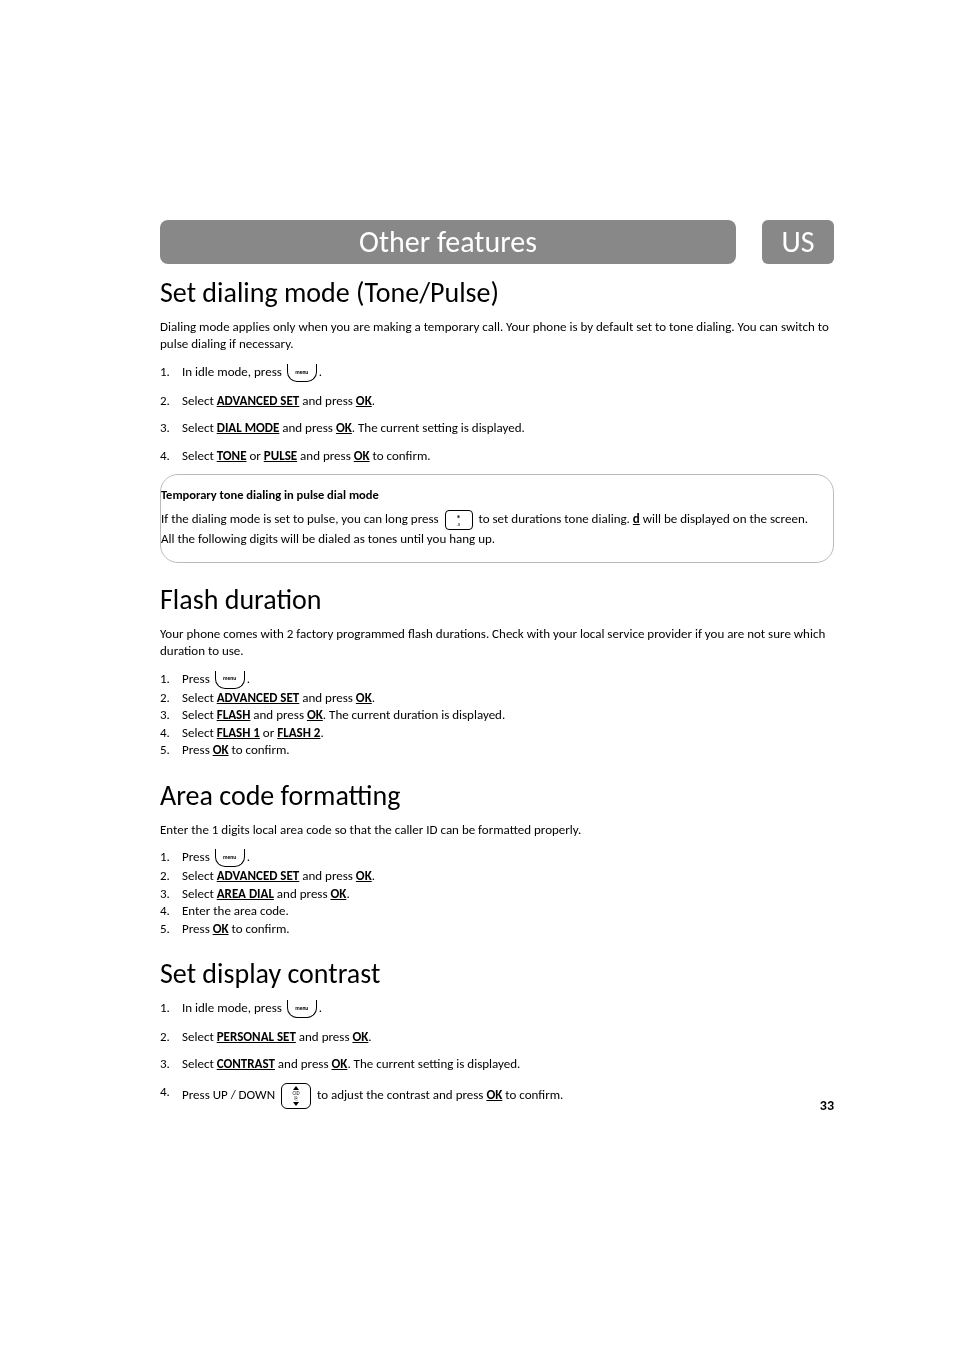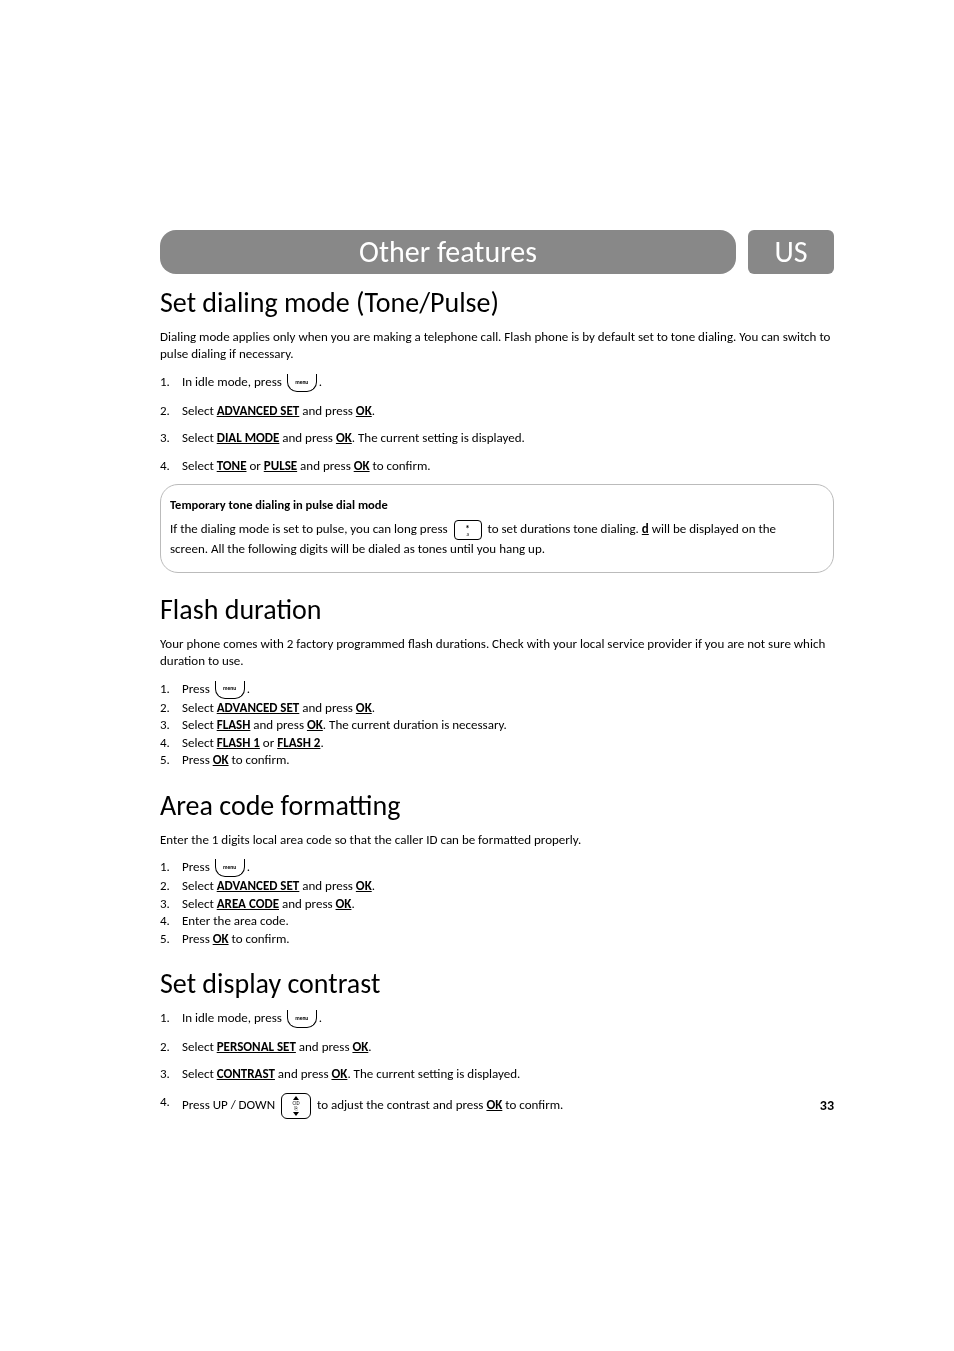--- a/index.html
+++ b/index.html
@@ -14,36 +14,35 @@
     font-size: 13px;
     line-height: 1.35;
   }
   .header-bar {
     position: relative;
     height: 44px;
     margin-bottom: 10px;
   }
   .title-pill {
     background: #888;
-    border-radius: 16px;
+    border-radius: 8px;
     height: 44px;
     display: flex;
     align-items: center;
     justify-content: center;
     margin-right: 98px;
     color: #fff;
     font-size: 30px;
     font-weight: 300;
-    margin-top: 10px;
   }
   .locale-pill {
     position: absolute;
     right: 0;
     top: 0;
-    width: 86px;
+    width: 72px;
     height: 44px;
     border-radius: 6px;
     background: #888;
     color: #fff;
     display: flex;
     align-items: center;
     justify-content: center;
     font-size: 30px;
     font-weight: 300;
   }
@@ -103,21 +102,21 @@
     margin: 0 3px;
   }
   .tri-up, .tri-down {
     width: 0; height: 0; border-left: 3px solid transparent; border-right: 3px solid transparent;
   }
   .tri-up { border-bottom: 4px solid #000; margin-bottom: 1px; }
   .tri-down { border-top: 4px solid #000; margin-top: 1px; }
   .callout {
     border: 1px solid #bbb;
     border-radius: 18px;
-    padding: 12px 18px 14px 9px;
+    padding: 12px 18px 14px 0;
     margin: 10px 0 8px 0;
   }
   .callout-title { font-weight: bold; margin-bottom: 6px; font-size: 12.5px; }
   .page-number {
     position: absolute;
     bottom: 235px;
     right: 120px;
     font-weight: bold;
     font-size: 14px;
     text-align: center;
@@ -125,21 +124,21 @@
 </style>
 </head>
 <body>
 
 <div class="header-bar">
   <div class="title-pill">Other features</div>
   <div class="locale-pill">US</div>
 </div>
 
 <h2 class="section">Set dialing mode (Tone/Pulse)</h2>
-<p class="para">Dialing mode applies only when you are making a telephone call. Flash phone is by default set to tone dialing. You can switch to pulse dialing if necessary.</p>
+<p class="para">Dialing mode applies only when you are making a temporary call. Your phone is by default set to tone dialing. You can switch to pulse dialing if necessary.</p>
 <ol class="steps spaced">
   <li>
     <span>In idle mode, press </span><span class="key-menu">menu</span><span>.</span>
   </li>
   <li>
     <span>Select </span><b>ADVANCED SET</b><span> and press </span><b>OK</b><span>.</span>
   </li>
   <li>
     <span>Select </span><b>DIAL MODE</b><span> and press </span><b>OK</b><span>. The current setting is displayed.</span>
   </li>
@@ -156,31 +155,31 @@
         <span class="sm">a</span>
       </span><span> to set durations tone dialing. </span><b>d</b><span> will be displayed on the screen. All the following digits will be dialed as tones until you hang up.</span>
   </div>
 </div>
 
 <h2 class="section">Flash duration</h2>
 <p class="para">Your phone comes with 2 factory programmed flash durations.  Check with your local service provider if you are not sure which duration to use.</p>
 <ol class="steps">
   <li><span>Press </span><span class="key-menu">menu</span><span>.</span></li>
   <li><span>Select </span><b>ADVANCED SET</b><span> and press </span><b>OK</b><span>.</span></li>
-  <li><span>Select </span><b>FLASH</b><span> and press </span><b>OK</b><span>.   The current duration is necessary.</span></li>
+  <li><span>Select </span><b>FLASH</b><span> and press </span><b>OK</b><span>.   The current duration is displayed.</span></li>
   <li><span>Select </span><b>FLASH 1</b><span> or </span><b>FLASH 2</b><span>.</span></li>
   <li><span>Press </span><b>OK</b><span> to confirm.</span></li>
 </ol>
 
 <h2 class="section">Area code formatting</h2>
 <p class="para">Enter the 1 digits local area code so that the caller ID can be formatted properly.</p>
 <ol class="steps">
   <li><span>Press </span><span class="key-menu">menu</span><span>.</span></li>
   <li><span>Select </span><b>ADVANCED SET</b><span> and press </span><b>OK</b><span>.</span></li>
-  <li><span>Select </span><b>AREA CODE</b><span> and press </span><b>OK</b><span>.</span></li>
+  <li><span>Select </span><b>AREA DIAL</b><span> and press </span><b>OK</b><span>.</span></li>
   <li><span>Enter the area code.</span></li>
   <li><span>Press </span><b>OK</b><span> to confirm.</span></li>
 </ol>
 
 <h2 class="section">Set display contrast</h2>
 <ol class="steps spaced">
   <li><span>In idle mode, press </span><span class="key-menu">menu</span><span>.</span></li>
   <li><span>Select </span><b>PERSONAL SET</b><span> and press </span><b>OK</b><span>.</span></li>
   <li><span>Select </span><b>CONTRAST</b><span> and press </span><b>OK</b><span>. The current setting is displayed.</span></li>
   <li>

